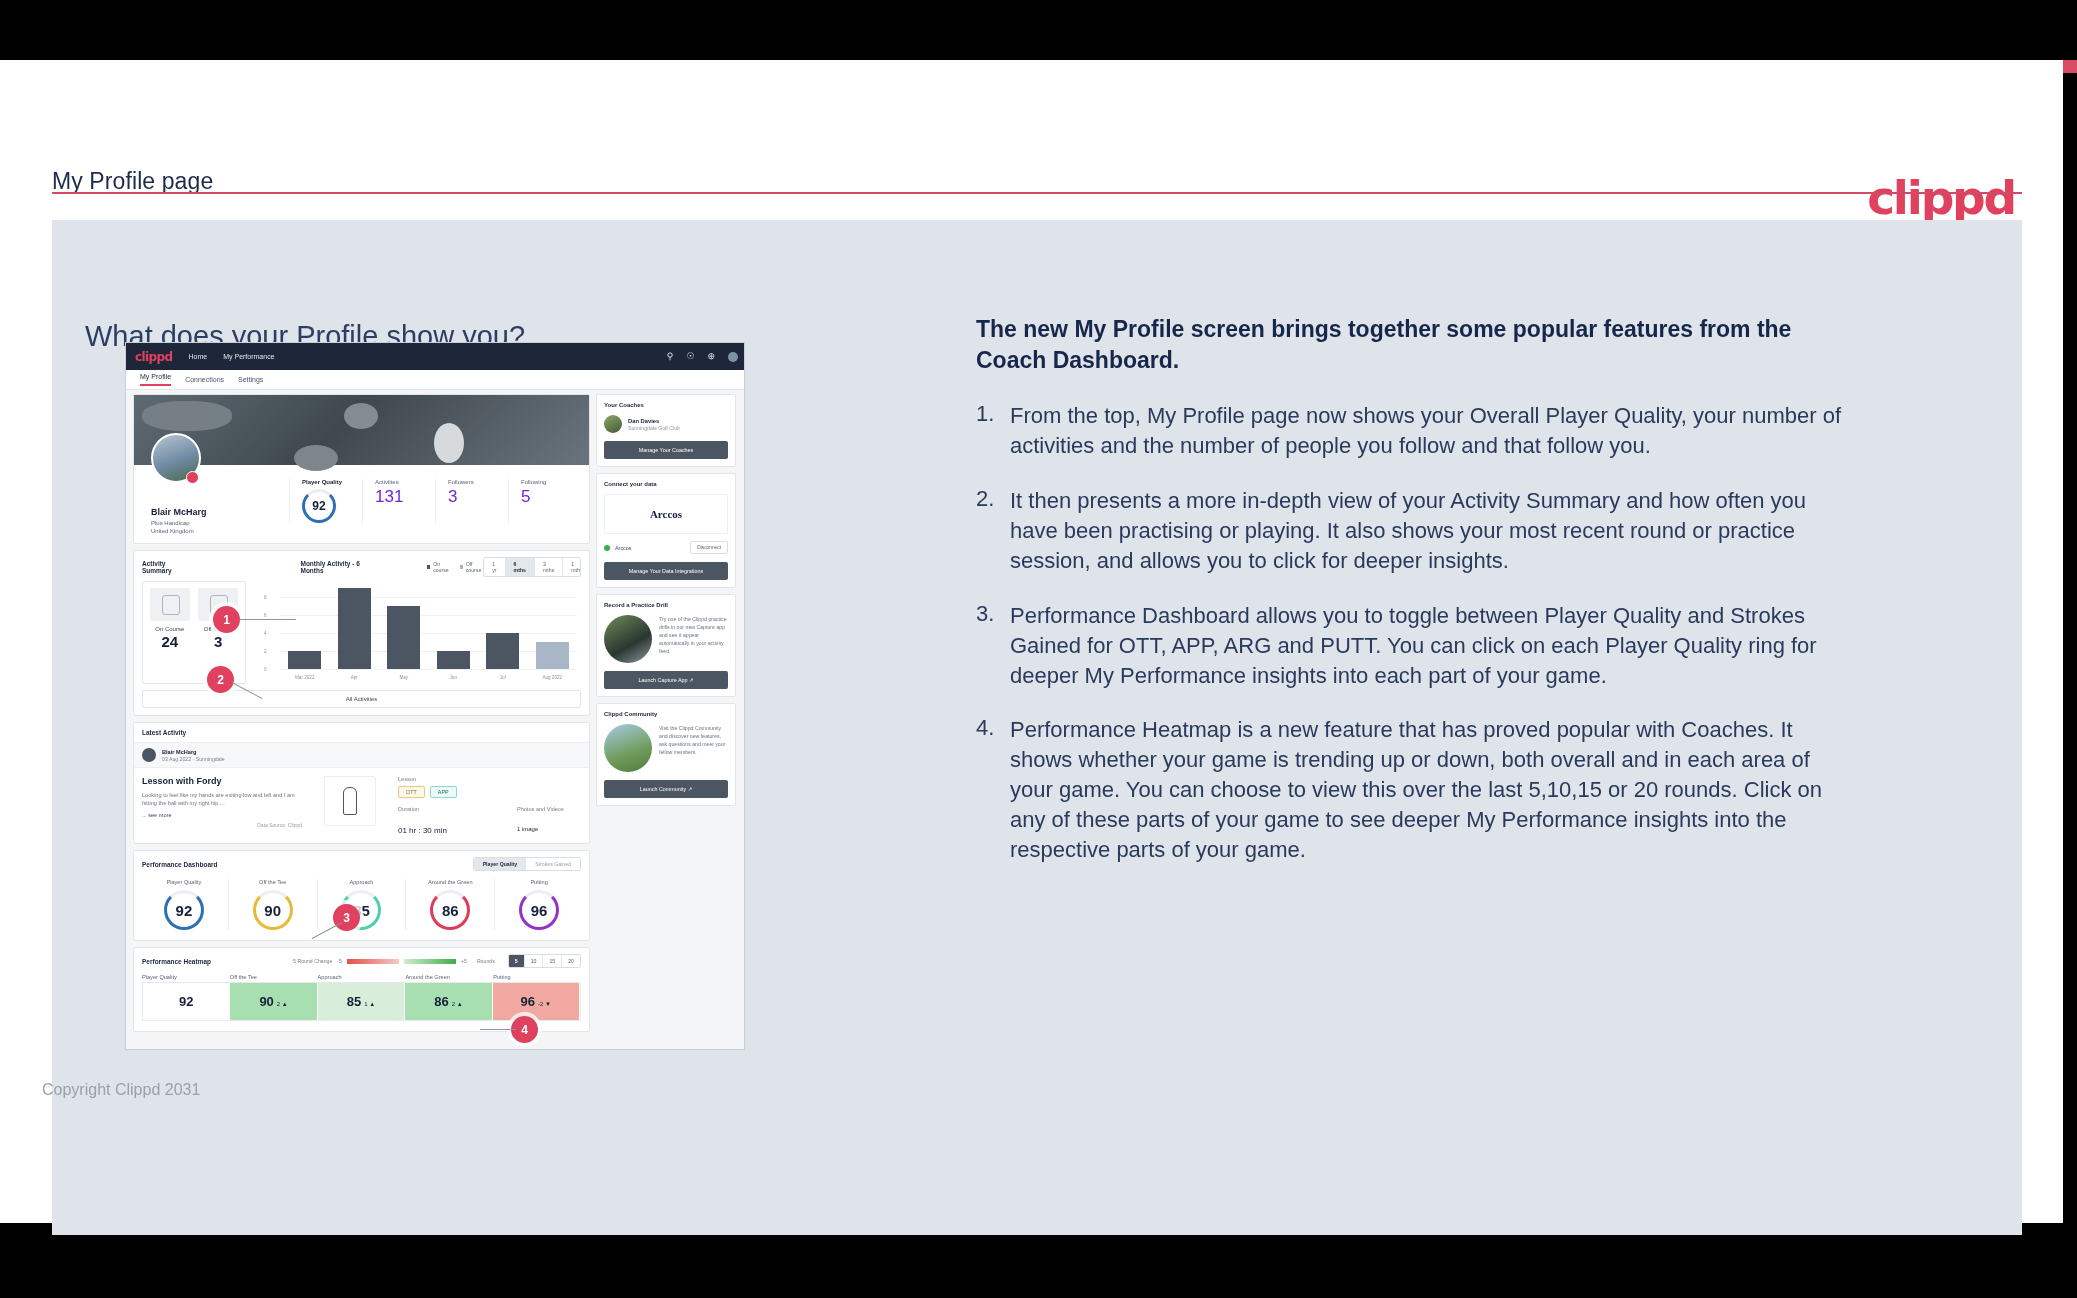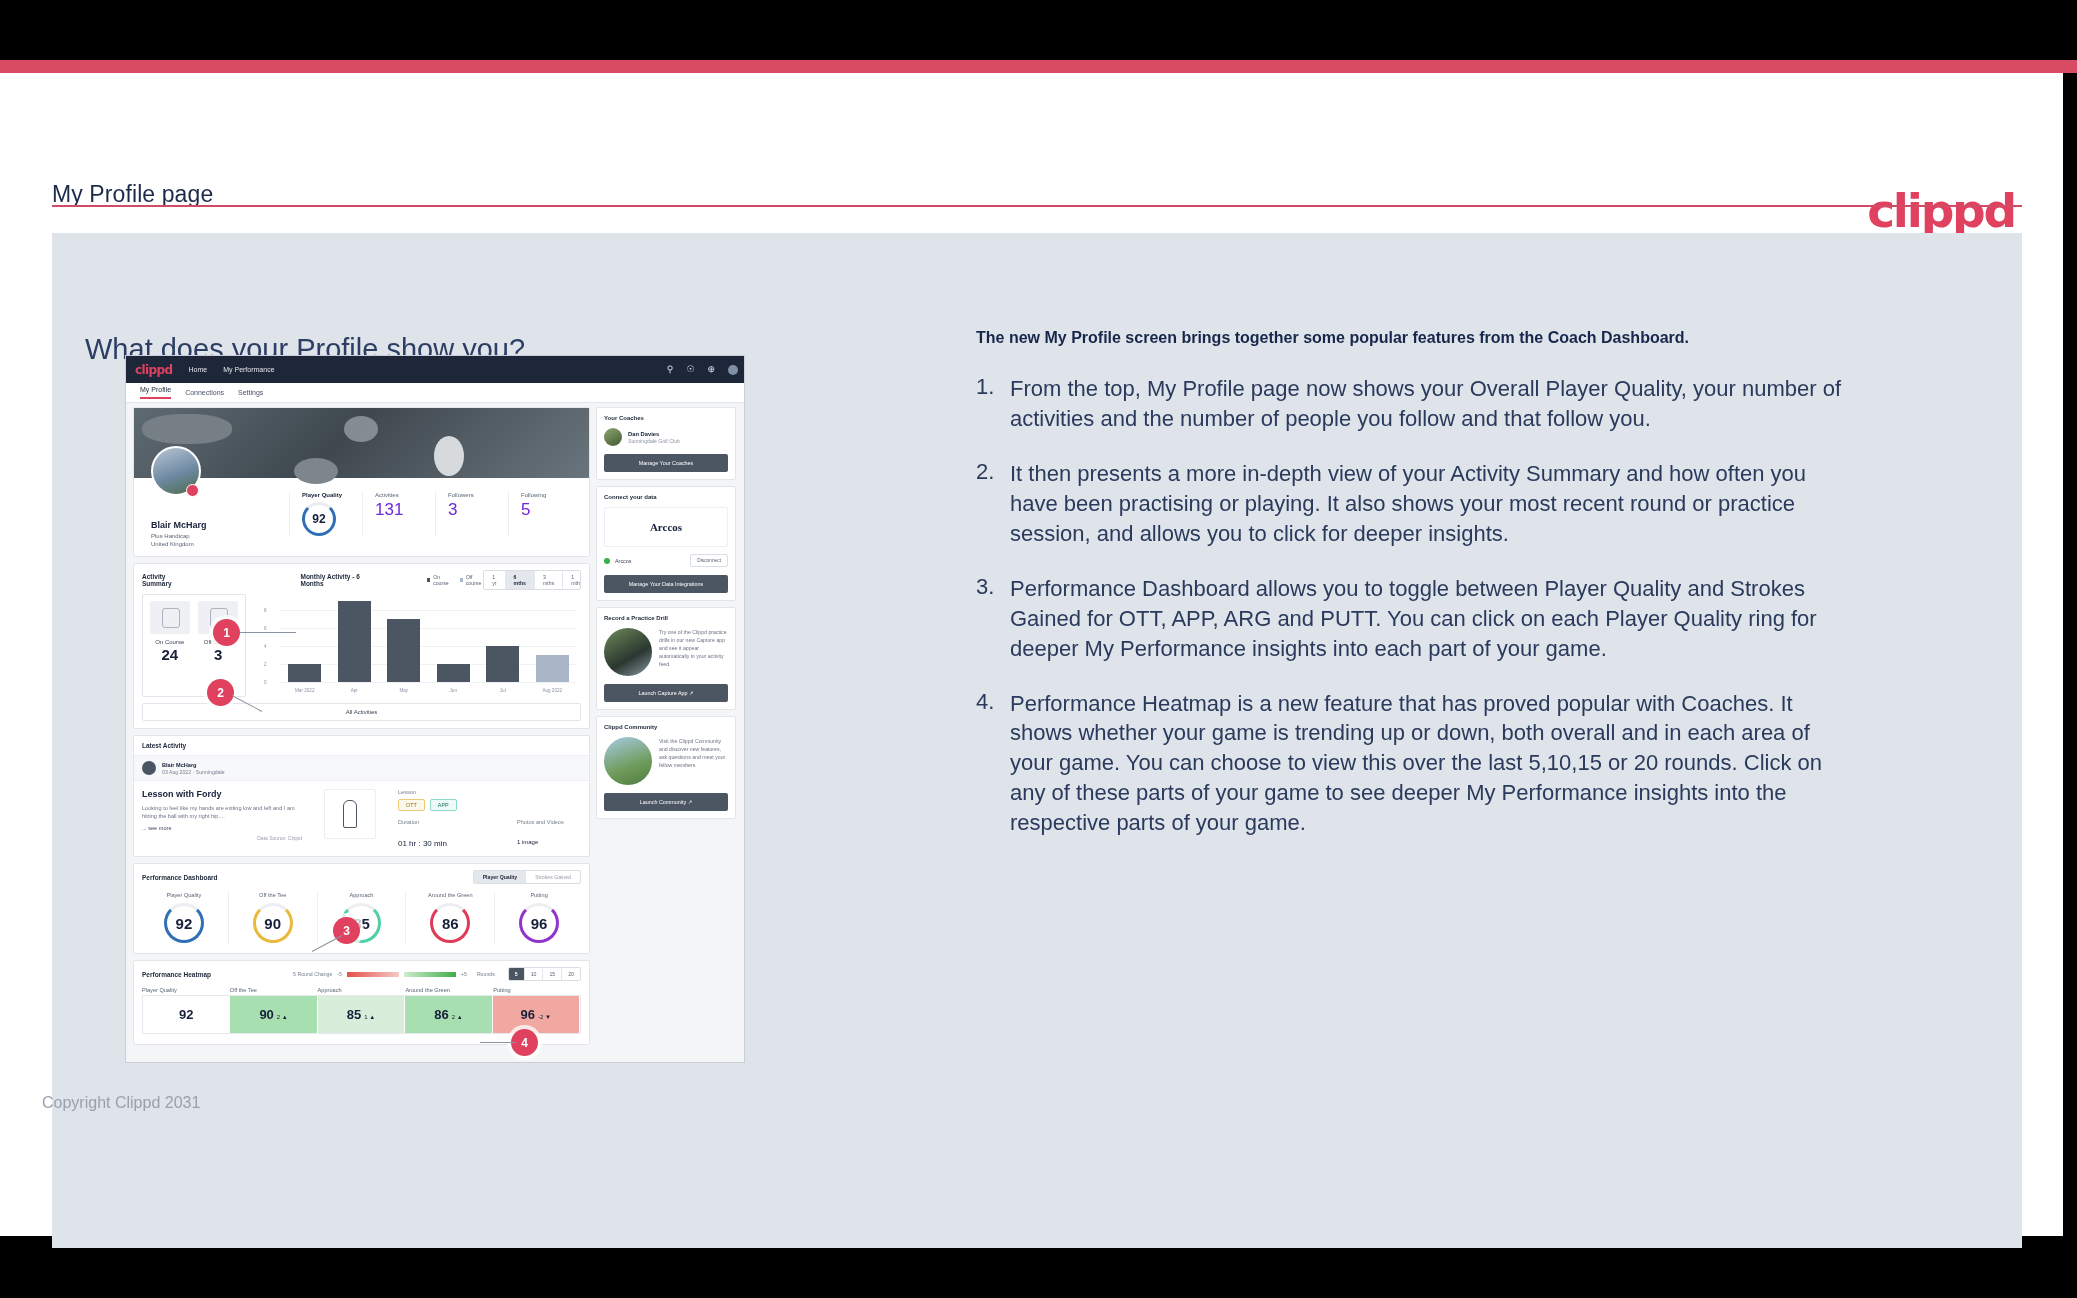--- a/index.html
+++ b/index.html
@@ -3,38 +3,38 @@
 <meta charset="utf-8">
 <style>
   * { box-sizing: border-box; margin: 0; padding: 0; }
   html, body { width: 2077px; height: 1298px; background: #000; }
   body { font-family: "Liberation Sans", sans-serif; overflow: hidden; }
 
   .letterbox-top { position: absolute; left:0; top:0; width:2077px; height:60px; background:#000; }
   .pink-stripe   { position: absolute; left:0; top:60px; width:2077px; height:13px; background:#d94b63; }
   .letterbox-bot { position: absolute; left:0; top:1236px; width:2077px; height:62px; background:#000; }
 
-  .page { position:absolute; left:0; top:73px; width:2063px; height:1163px; background:#fff; }
+  .page { position:absolute; left:0; top:60px; width:2063px; height:1163px; background:#fff; }
 
   
   .slide-header { position:absolute; left:0; top:0; width:2077px; height:132px; }
   .slide-title { position:absolute; left:52px; top:108px; font-size:23px; color:#1d2b4a; letter-spacing:.1px; }
   .logo { position:absolute; right:62px; top:110px; font-size:47px; font-weight:700; color:#e0415f;
           letter-spacing:-2.2px; font-family:"DejaVu Sans", sans-serif; }
   .hr-pink { position:absolute; left:52px; top:132px; width:1970px; height:2px; background:#d14a66; }
 
   
   .panel { position:absolute; left:52px; top:160px; width:1970px; height:1015px; background:#dfe3ea; }
 
   .h1 { position:absolute; left:33px; top:58px; font-size:29px; font-weight:700; color:#1b2a4e; }
   .h2 { position:absolute; left:33px; top:100px; font-size:29px; font-weight:400; color:#2c3e63; }
 
   
   .rc { position:absolute; left:924px; top:94px; width:870px; }
-  .rc-lead { font-size:16px; line-height:1.33; font-weight:700; color:#17274b; }
+  .rc-lead { font-size:23px; line-height:1.33; font-weight:700; color:#17274b; }
   .rc-list { margin-top:26px; }
   .rc-item { display:flex; margin-bottom:25px; }
   .rc-num { width:34px; flex:0 0 34px; font-size:22px; color:#2a3a5c; }
   .rc-txt { font-size:22px; line-height:1.36; color:#2a3a5c; }
 
   
   .shot { position:absolute; left:73px; top:122px; width:620px; height:708px;
           background:#f4f5f7; border:1px solid #c9ced8; overflow:hidden; }
 
   .app-nav { position:absolute; left:0; top:0; width:620px; height:27px; background:#1d2739; display:flex; align-items:center; }

